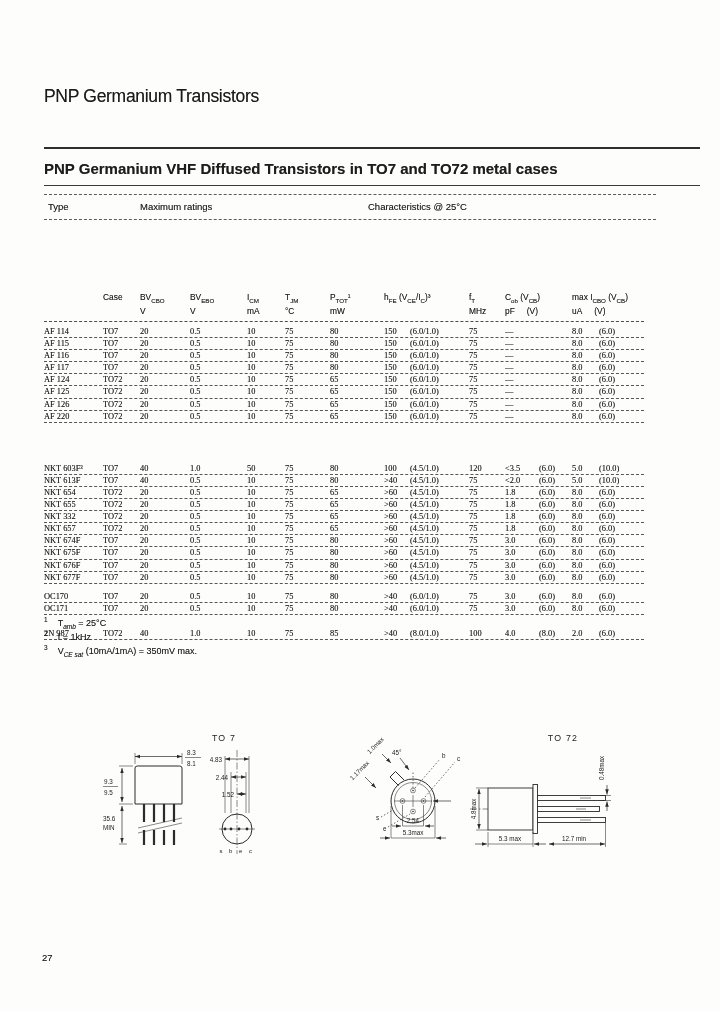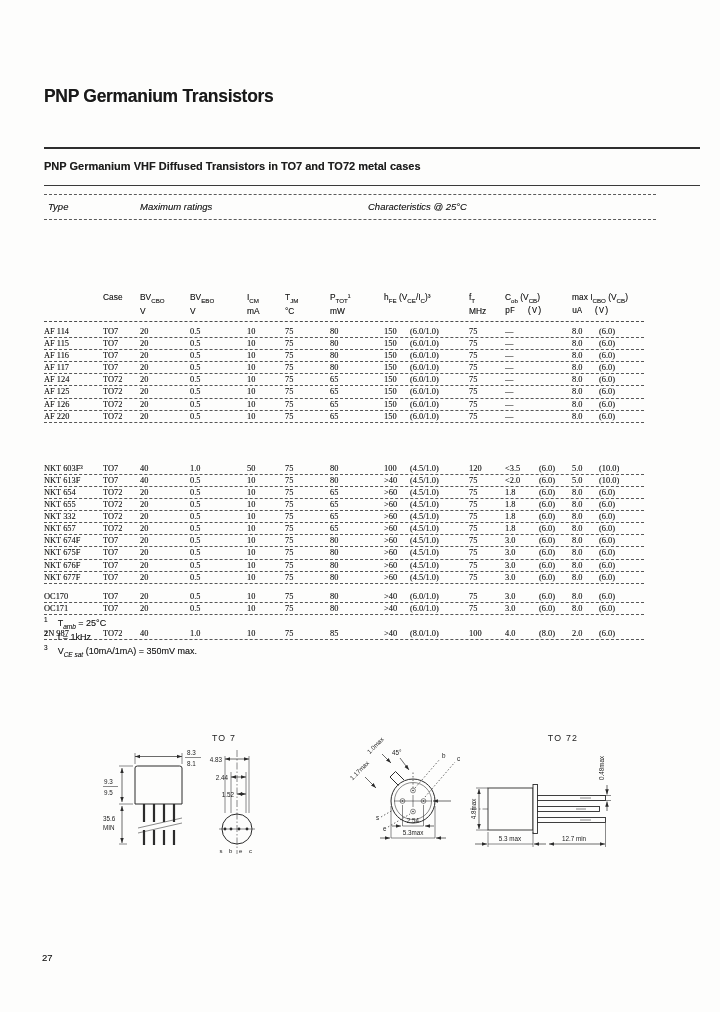--- a/index.html
+++ b/index.html
@@ -1,34 +1,34 @@
 <!DOCTYPE html>
 <html><head>
 <meta charset="utf-8">
 <style>
   html,body{margin:0;padding:0;background:#ffffff;}
   .page{position:relative;width:720px;height:1012px;background:#fdfdfc;overflow:hidden;
         font-family:"Liberation Sans",sans-serif;color:#222;
         text-shadow:0 0 .4px rgba(0,0,0,.45);}
   .abs{position:absolute;}
-  .title{left:44px;top:86px;font-size:17.5px;font-weight:700;letter-spacing:-.3px;color:#1a1a1a;}
+  .title{left:44px;top:86px;font-size:17.5px;font-weight:400;letter-spacing:-.3px;color:#1a1a1a;}
   .rule1{left:44px;top:147px;width:656px;height:2px;background:#2e2e2e;}
-  .subtitle{left:44px;top:160px;font-size:11px;font-weight:700;color:#1d1d1d;}
+  .subtitle{left:44px;top:160px;font-size:15px;font-weight:700;color:#1d1d1d;}
   .rule2{left:44px;top:185px;width:656px;height:1px;background:#3a3a3a;}
   .band{left:44px;top:194px;width:612px;height:24px;border-top:1px dashed #5b5b5b;border-bottom:1px dashed #5b5b5b;font-size:9.5px;}
-  .band span{position:absolute;top:6px;white-space:nowrap;font-style:italic;}
+  .band span{position:absolute;top:6px;white-space:nowrap;}
   .band .b-type{left:4px;}
   .band .b-max{left:96px;}
   .band .b-char{left:324px;}
 
   .thead{left:44px;top:292px;width:600px;display:flex;font-size:8.4px;line-height:10.5px;
          padding-bottom:4px;border-bottom:1px dashed #4d4d4d;color:#242424;}
   .hc{display:block;white-space:nowrap;}
   .hc .l1,.hc .l2{display:block;}
-  .l2.split{display:flex;font-family:Liberation Mono, monospace;}
+  .l2.split{display:flex;}
   .l2.split span:last-child{margin-left:12px;}
   sub{font-size:6.2px;}
   .c-type{width:59px;} .c-case{width:37px;} .c-bvcbo{width:50px;} .c-bvebo{width:57px;}
   .c-icm{width:38px;} .c-tjm{width:45px;} .c-ptot{width:54px;}
   .c-hfe{width:26px;} .c-hfec{width:59px;} .c-hfeh{width:85px;}
   .c-ft{width:36px;} .c-cob{width:34px;} .c-cobc{width:33px;} .c-cobh{width:67px;}
   .c-icbo{width:27px;} .c-icboc{width:45px;} .c-icboh{width:72px;}
 
   .tbody{left:44px;top:326px;width:600px;font-size:8.4px;font-family:Liberation Serif, serif;}
   .row-group{margin-bottom:6px;}

